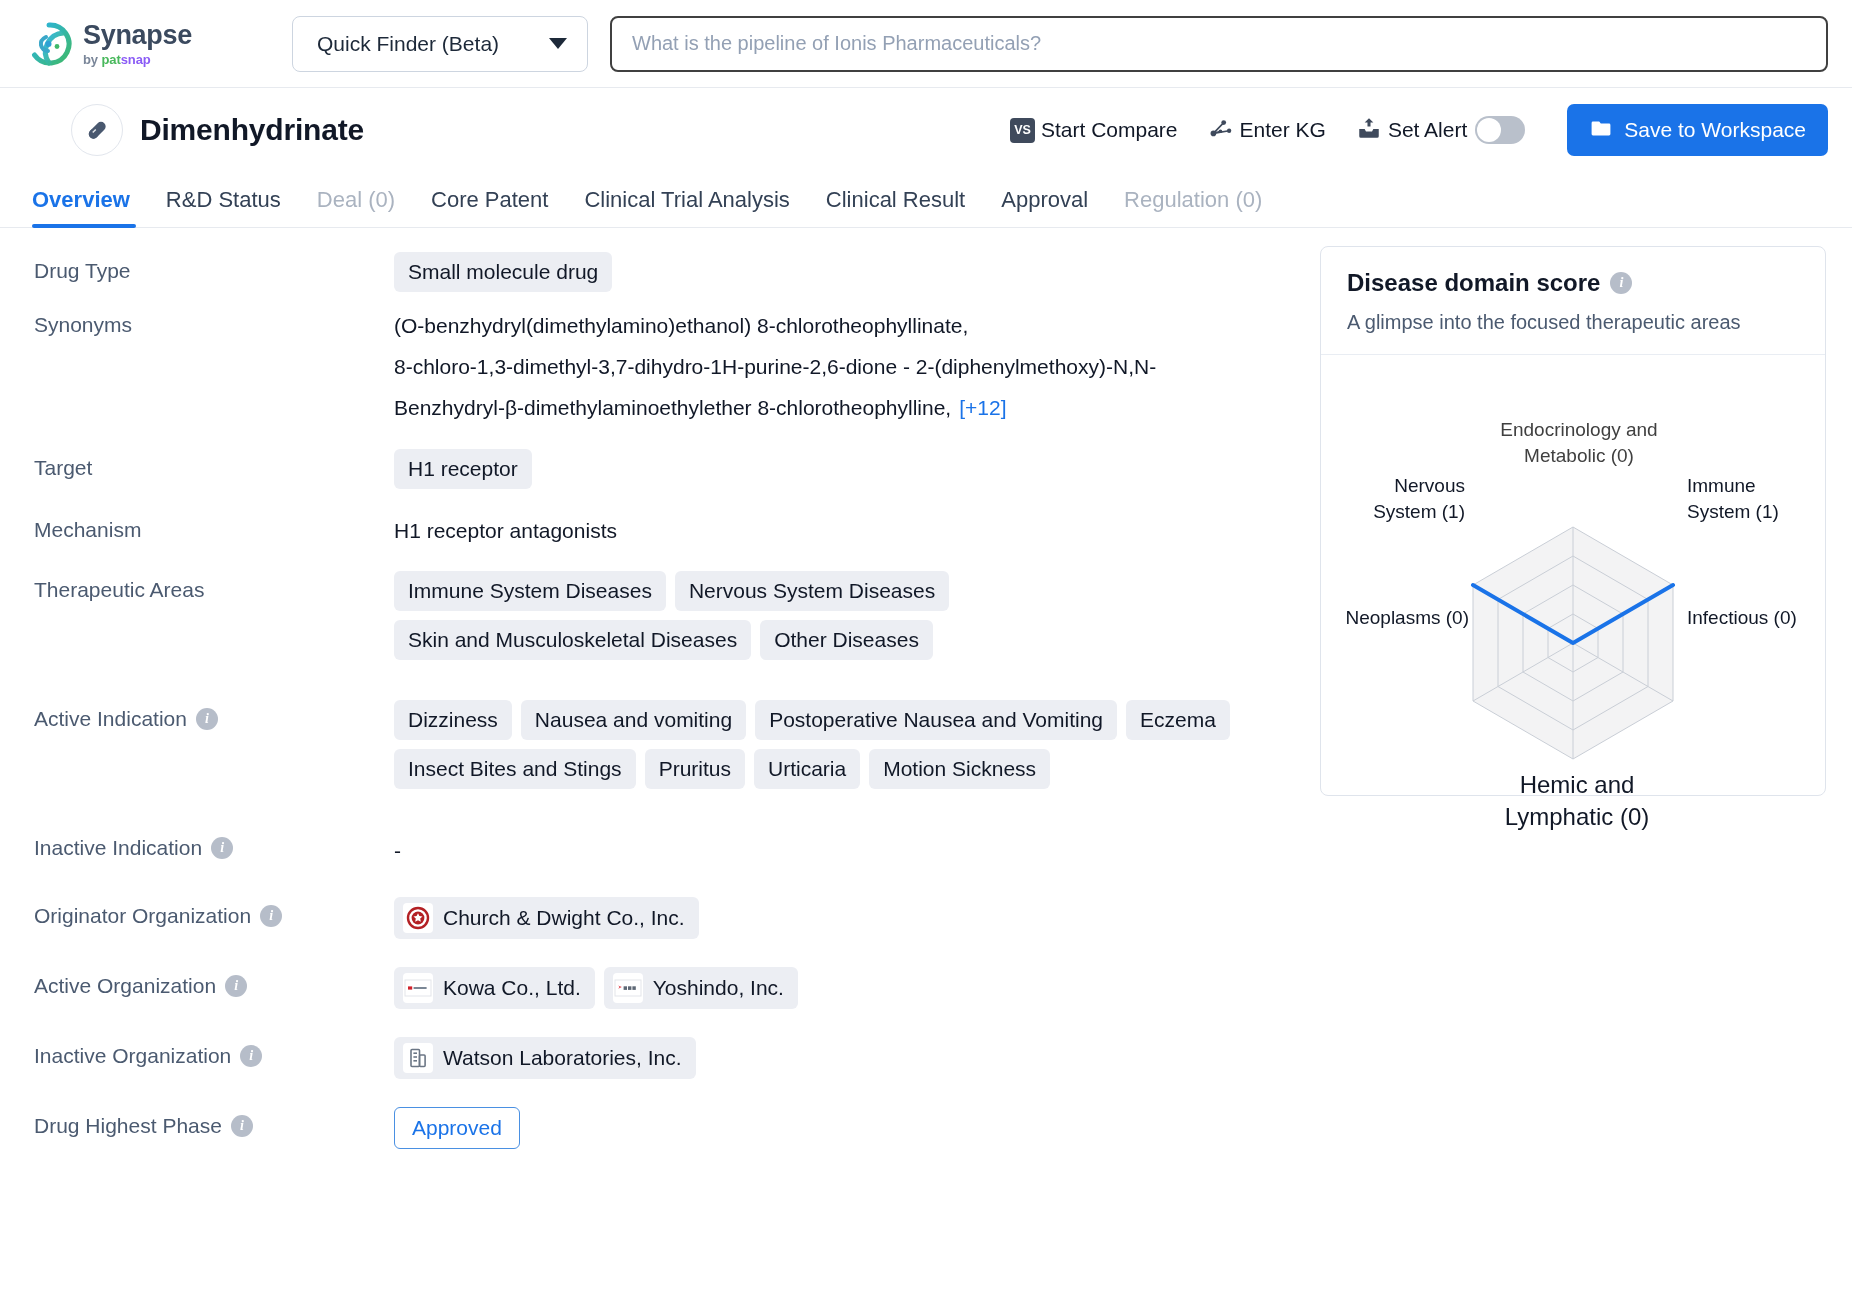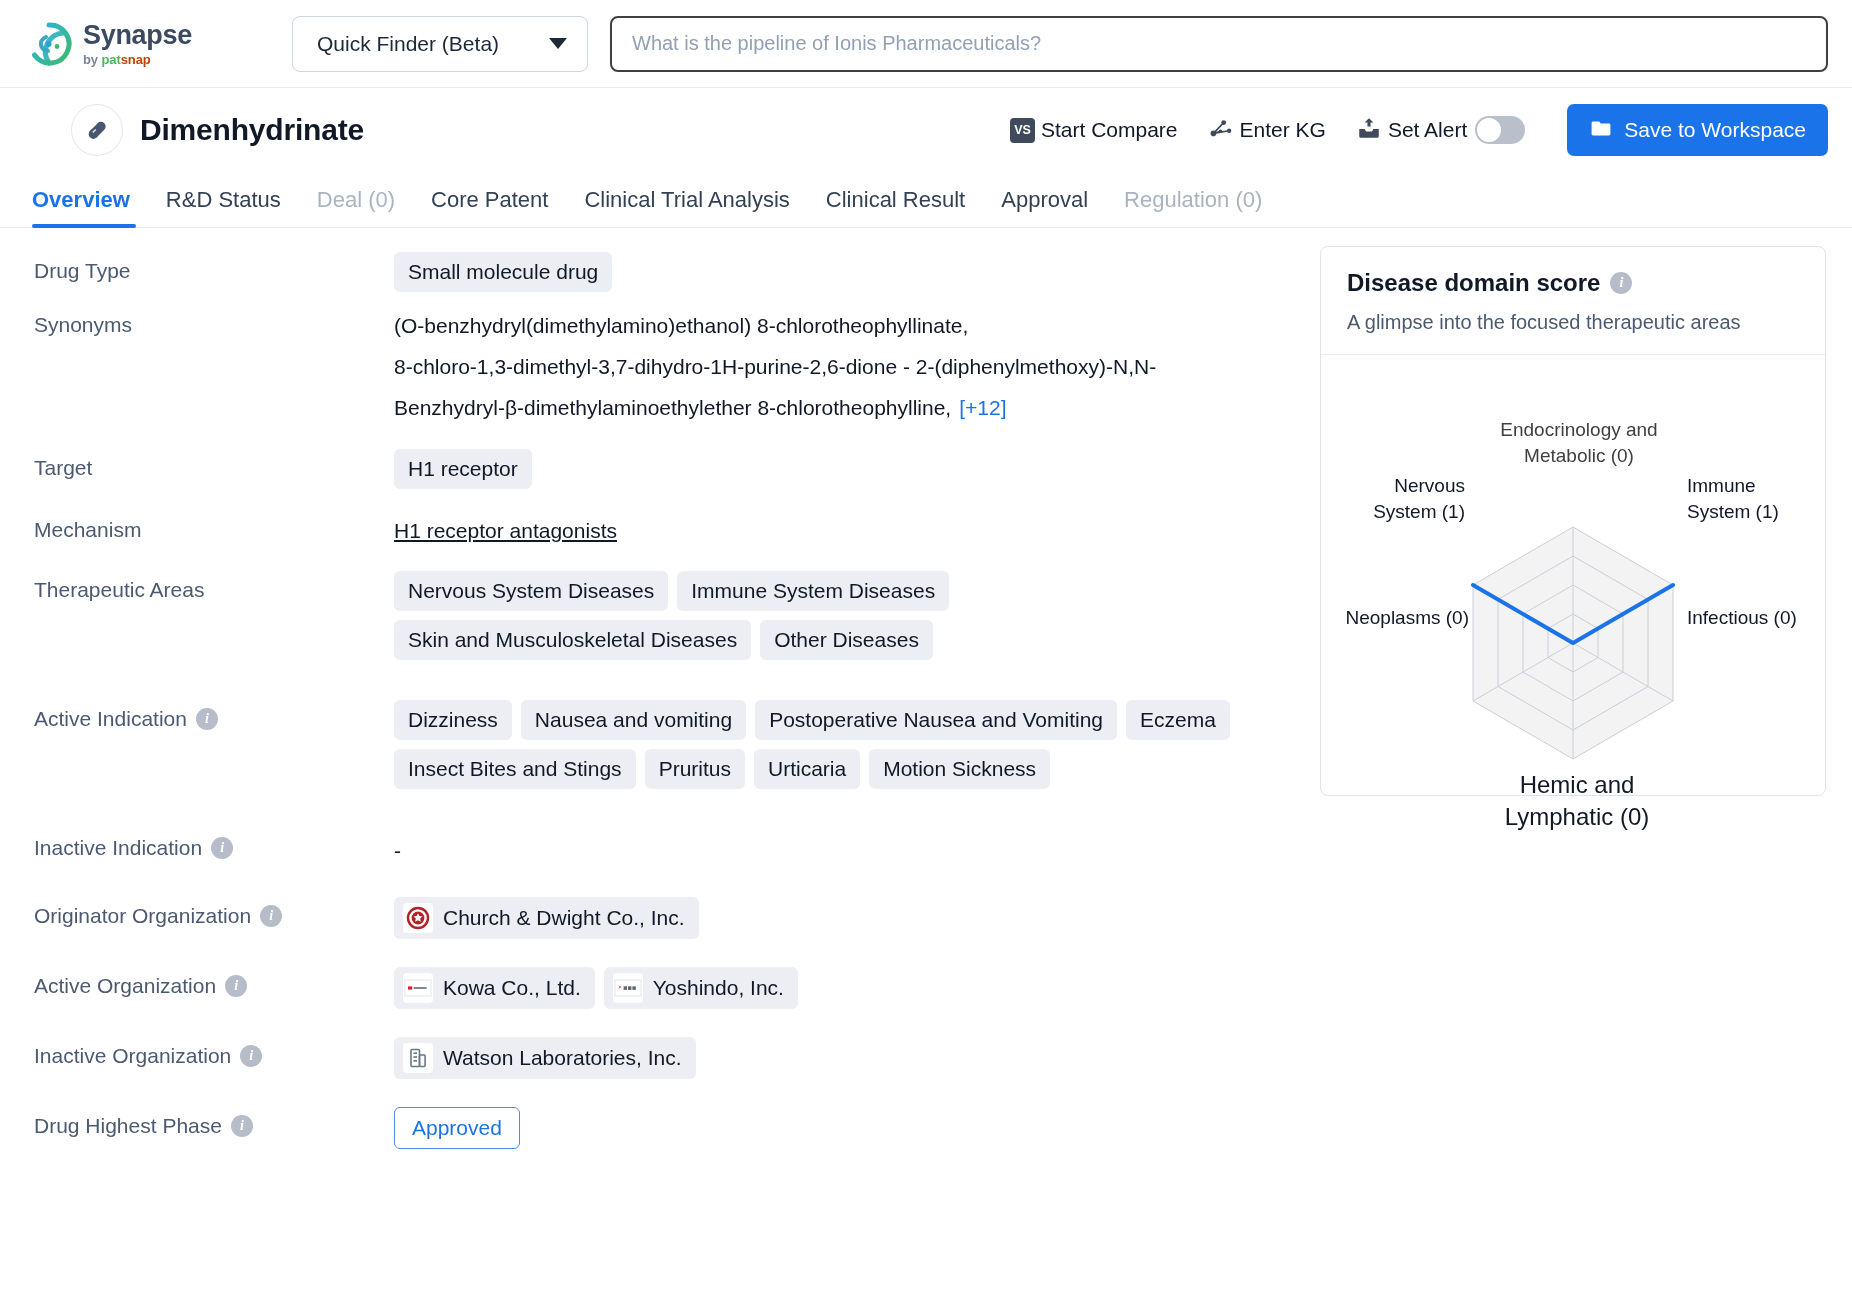--- a/index.html
+++ b/index.html
@@ -19,21 +19,21 @@
     padding: 0 22px 0 26px;
     border-bottom: 1px solid #e7eaef;
     background: #fff;
   }
   .logo-wrap { display: flex; align-items: center; gap: 11px; width: 250px; flex: none; }
   .logo-mark { width: 46px; height: 46px; flex: none; }
   .logo-text { display: flex; flex-direction: column; line-height: 1; }
   .logo-name { font-size: 27px; font-weight: 700; color: #3b4a5f; letter-spacing: -0.3px; }
   .logo-sub { font-size: 13px; font-weight: 700; margin-top: 4px; color: #7a8699; letter-spacing: -0.1px; }
   .logo-sub .pat { color: #49b85c; }
-  .logo-sub .snap { color: #c2410c; text-align: center; }
+  .logo-sub .snap { color: #8b5cf6; text-align: center; }
 
   .finder-select {
     width: 296px; height: 56px; flex: none;
     border: 1px solid #cdd5e0; border-radius: 8px;
     display: flex; align-items: center; justify-content: space-between;
     padding: 0 20px 0 24px;
     font-size: 21px; color: #1d2939;
     background: #fff; cursor: pointer;
     margin-left: 16px;
   }
@@ -133,21 +133,21 @@
     display: flex; align-items: center; justify-content: center; flex: none;
     overflow: hidden;
   }
   .phase-chip {
     display: inline-block; border: 1px solid #4a90e2; border-radius: 6px;
     padding: 8px 17px; font-size: 21px; color: #1a73e8; background: #fff;
   }
 
   .syn-text { font-size: 21px; color: #111827; line-height: 1.95; max-width: 1010px; }
   .syn-more { color: #1a73e8; cursor: pointer; margin-left: 8px; }
-  .plain { font-size: 21px; color: #111827; padding-top: 8px; text-decoration: underline; }
+  .plain { font-size: 21px; color: #111827; padding-top: 8px; }
   .dash { font-size: 21px; color: #111827; padding-top: 10px; }
 
   
   .side-col { flex: none; width: 508px; padding-top: 18px; }
   .score-card {
     border: 1px solid #dfe4ec; border-radius: 8px; background: #fff;
     width: 506px;
   }
   .score-head { padding: 22px 26px 20px 26px; border-bottom: 1px solid #e9edf3; }
   .score-title {
@@ -300,22 +300,22 @@
       <div class="row-label">Mechanism</div>
       <div class="row-value">
         <div class="plain">H1 receptor antagonists</div>
       </div>
     </div>
 
     <div class="row" style="margin-top:22px;">
       <div class="row-label">Therapeutic Areas</div>
       <div class="row-value">
         <div class="chips">
+          <span class="chip">Immune System Diseases</span>
           <span class="chip">Nervous System Diseases</span>
-          <span class="chip">Immune System Diseases</span>
           <span class="chip">Skin and Musculoskeletal Diseases</span>
           <span class="chip">Other Diseases</span>
         </div>
       </div>
     </div>
 
     <div class="row" style="margin-top:34px;">
       <div class="row-label">
         <span>Active Indication</span>
         <span class="i-icon">i</span>

